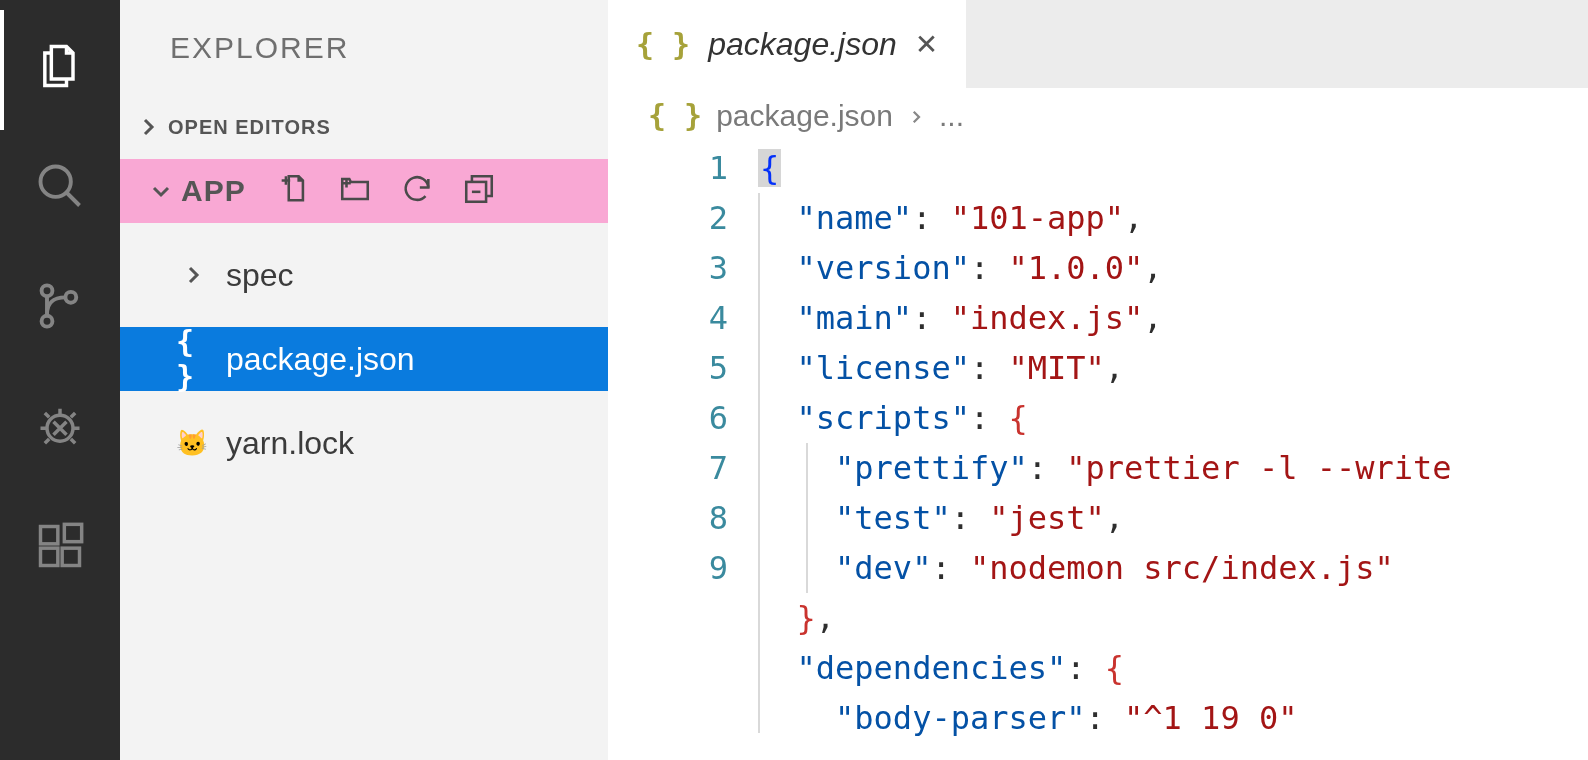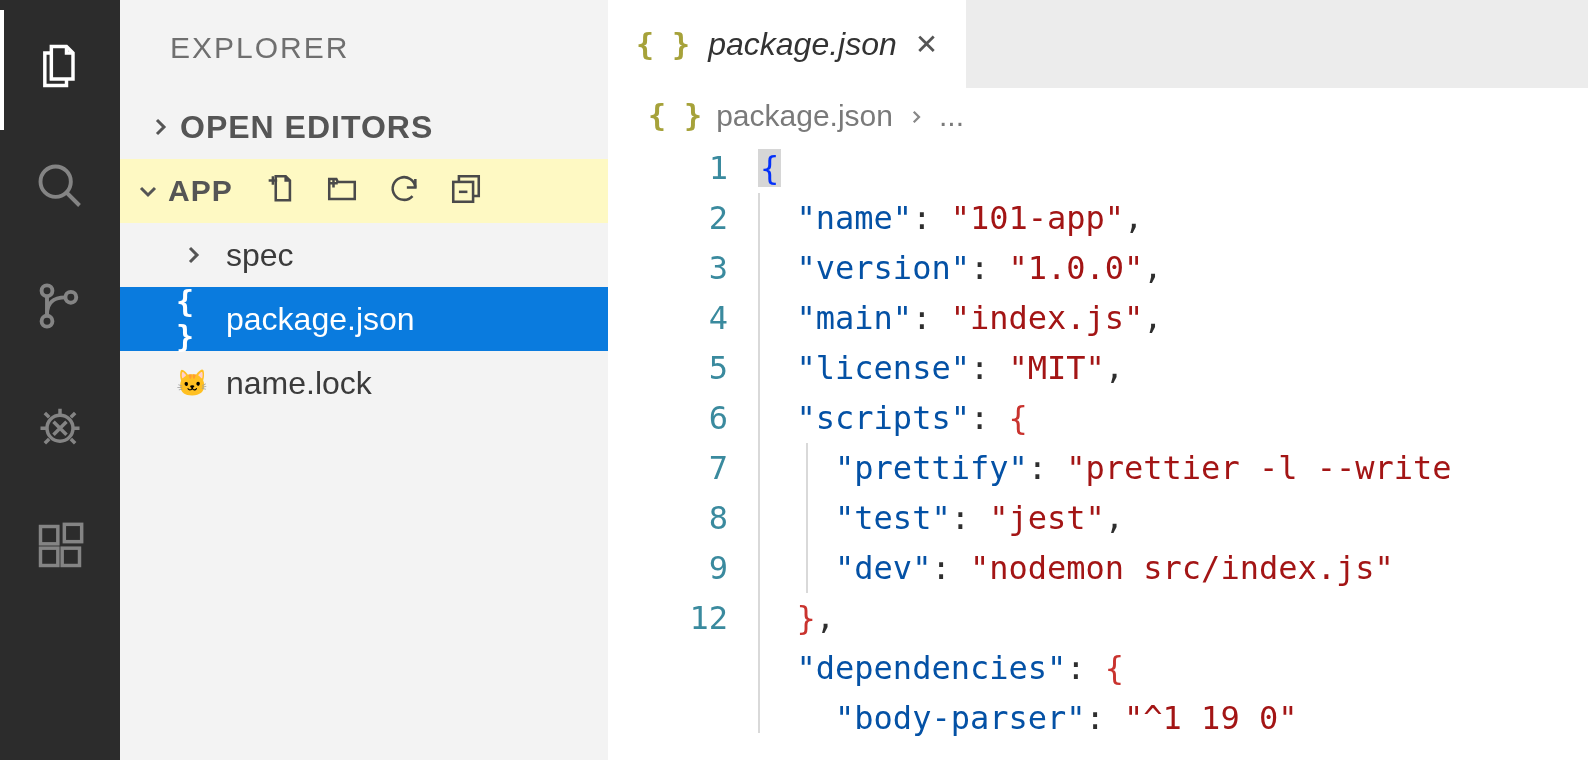--- a/index.html
+++ b/index.html
@@ -52,37 +52,37 @@
   align-items: center;
   padding-left: 50px;
   font-size: 30px;
   letter-spacing: 2px;
   color: #6f6f6f;
 }
 .section-row {
   height: 64px;
   display: flex;
   align-items: center;
-  padding-left: 20px;
-  font-size: 32px;
+  padding-left: 8px;
+  font-size: 20px;
   font-weight: 700;
   color: #555;
   letter-spacing: 1px;
 }
 .section-row .chev {
   width: 40px;
   display: flex;
   justify-content: center;
 }
 .folder-row {
   height: 64px;
   display: flex;
   align-items: center;
-  padding-left: 8px;
-  background: #fef9c3;
+  padding-left: 21px;
+  background: #f9a8d4;
 }
 .folder-row .chev { width: 40px; display:flex; justify-content:center; }
 .folder-row .label {
   font-size: 30px;
   font-weight: 700;
   color: #555;
   letter-spacing: 1px;
   flex: 0 0 auto;
   margin-right: 30px;
 }
@@ -90,20 +90,21 @@
 .folder-actions svg { width: 34px; height: 34px; }
 
 .tree-item {
   height: 64px;
   display: flex;
   align-items: center;
   padding-left: 56px;
   gap: 16px;
   font-size: 32px;
   color: #3b3b3b;
+  margin-top: 20px;
 }
 .tree-item.selected { background: #0a7bde; color: #fff; }
 .tree-item .tree-icon { width: 34px; display:flex; justify-content:center; }
 .tree-item.selected .braces { color: #fff; }
 
 .braces { color:#a6a23a; font-weight:700; font-family: ui-monospace, Menlo, monospace; font-size: 30px; }
 
 .editor {
   flex: 1;
   display: flex;
@@ -276,21 +277,21 @@
         </svg>
     </span>
     <span>spec</span>
   </div>
   <div class="tree-item selected">
     <span class="tree-icon braces">{ }</span>
     <span>package.json</span>
   </div>
   <div class="tree-item">
     <span class="tree-icon cat">🐱</span>
-    <span>name.lock</span>
+    <span>yarn.lock</span>
   </div>
 </div>
 
 <div class="editor">
   <div class="tab-bar">
     <div class="tab">
       <span class="braces" style="font-style:normal">{ }</span>
       <span>package.json</span>
       <span class="close">✕</span>
     </div>
@@ -311,21 +312,20 @@
     <div class="gutter">
       <div>1</div>
       <div>2</div>
       <div>3</div>
       <div>4</div>
       <div>5</div>
       <div>6</div>
       <div>7</div>
       <div>8</div>
       <div>9</div>
-      <div>12</div>
     </div>
     <div class="lines">
       <div class="indent-guide"></div>
       <div class="indent-guide2"></div>
       <div class="linerow"><span class="tk-brace sel-brace">{</span></div>
       <div class="linerow">  <span class="tk-key">"name"</span><span class="tk-punc">: </span><span class="tk-str">"101-app"</span><span class="tk-punc">,</span></div>
       <div class="linerow">  <span class="tk-key">"version"</span><span class="tk-punc">: </span><span class="tk-str">"1.0.0"</span><span class="tk-punc">,</span></div>
       <div class="linerow">  <span class="tk-key">"main"</span><span class="tk-punc">: </span><span class="tk-str">"index.js"</span><span class="tk-punc">,</span></div>
       <div class="linerow">  <span class="tk-key">"license"</span><span class="tk-punc">: </span><span class="tk-str">"MIT"</span><span class="tk-punc">,</span></div>
       <div class="linerow">  <span class="tk-key">"scripts"</span><span class="tk-punc">: </span><span class="tk-brace-red">{</span></div>

